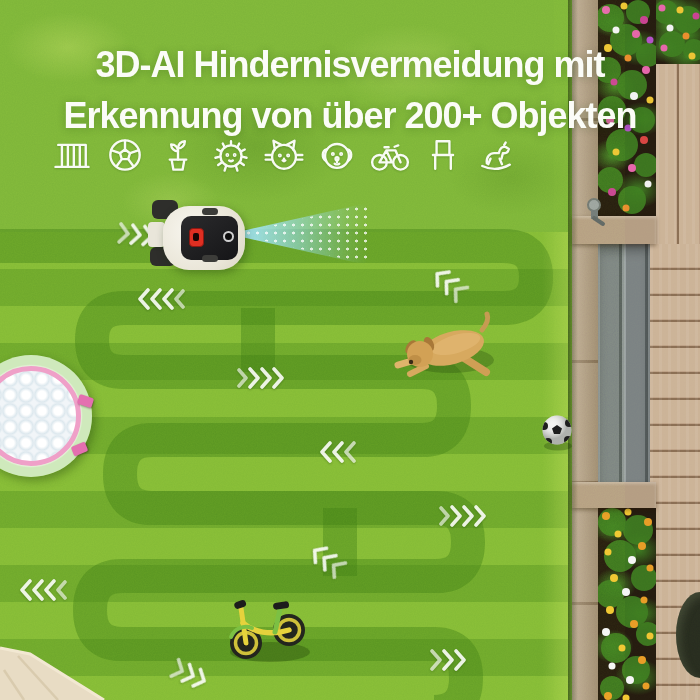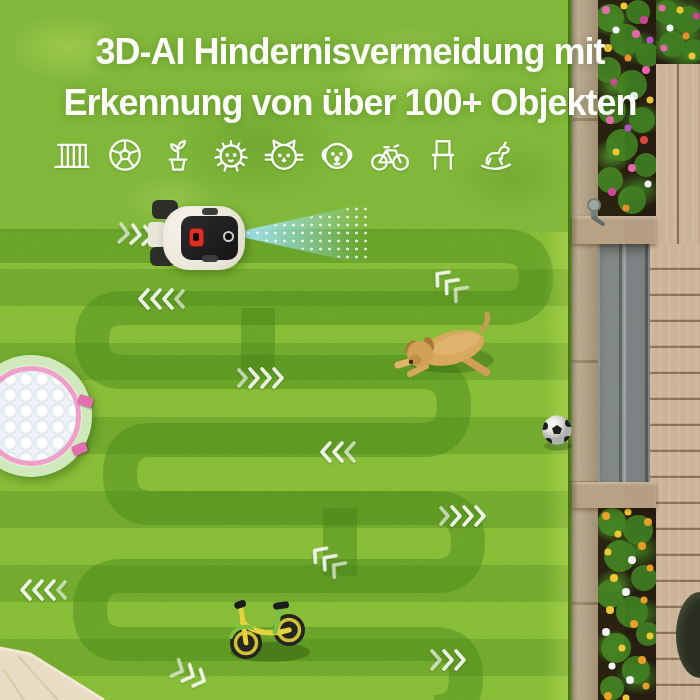--- a/index.html
+++ b/index.html
@@ -18,21 +18,21 @@
       #7db43a;}
   .lawn-stripes{position:absolute;left:0;top:232px;width:568px;height:468px;z-index:1;
     background:repeating-linear-gradient(180deg,#84ba37 0 37px,#6ea72d 37px 74px);}
   .edge-strip{position:absolute;left:542px;top:232px;width:26px;height:468px;z-index:3;
     background:linear-gradient(90deg,rgba(205,230,105,0),rgba(205,230,105,.3));}
   .maze{position:absolute;left:0;top:0;width:568px;height:700px;z-index:2;}
   .maze path{stroke:#3f7d15;stroke-width:34;fill:none;opacity:.42;}
   .grain{position:absolute;left:0;top:0;z-index:9;pointer-events:none;mix-blend-mode:soft-light;}
 
   
-  .headline{position:absolute;left:10px;right:10px;top:26px;z-index:50;text-align:center;
+  .headline{position:absolute;left:10px;right:10px;top:39px;z-index:50;text-align:center;
     color:#fbfcf7;font-weight:bold;font-size:36px;line-height:1.42;letter-spacing:-1px;
     text-shadow:0 1px 8px rgba(20,60,5,.25);}
   .icon-row{position:absolute;left:0;right:132px;top:133px;z-index:50;display:flex;
     justify-content:center;align-items:center;gap:9px;}
   .obj-icon{width:44px;height:44px;opacity:.95;filter:drop-shadow(0 1px 1px rgba(30,70,10,.25));}
   .obj-icon path,.obj-icon circle,.obj-icon ellipse,.obj-icon line,.obj-icon polygon{
     stroke:#ffffff;stroke-width:2.6;fill:none;stroke-linecap:round;stroke-linejoin:round;}
 
   
   .wheel{position:absolute;background:#2e2e2b;border-radius:6px;z-index:10;}
@@ -371,21 +371,21 @@
             <circle cx="28" cy="190" r="3.5" fill="#f0c433"></circle>
         </g>
       </svg>
     </div>
     <div class="dark-obj"></div>
     <div class="shadow-line"></div>
   </div>
 
   <div class="headline">
     <div>3D-AI Hindernisvermeidung mit</div>
-    <div>Erkennung von über 100+ Objekten</div>
+    <div>Erkennung von über 200+ Objekten</div>
   </div>
 
   <div class="icon-row">
     <svg class="obj-icon" viewBox="0 0 48 48" aria-label="fence">
       <path d="M9 13 H39 M13 13 V37 M19.5 13 V37 M26 13 V37 M32.5 13 V37 M39 13 V37 M6 37 H42"></path>
     </svg>
     <svg class="obj-icon" viewBox="0 0 48 48" aria-label="soccer-ball">
       <circle cx="24" cy="24" r="16"></circle>
       <polygon points="24,18 29.5,22 27.5,28.5 20.5,28.5 18.5,22"></polygon>
       <path d="M24 18 V8.5 M29.5 22 L38.5 19 M27.5 28.5 L33 36 M20.5 28.5 L15 36 M18.5 22 L9.5 19"></path>

